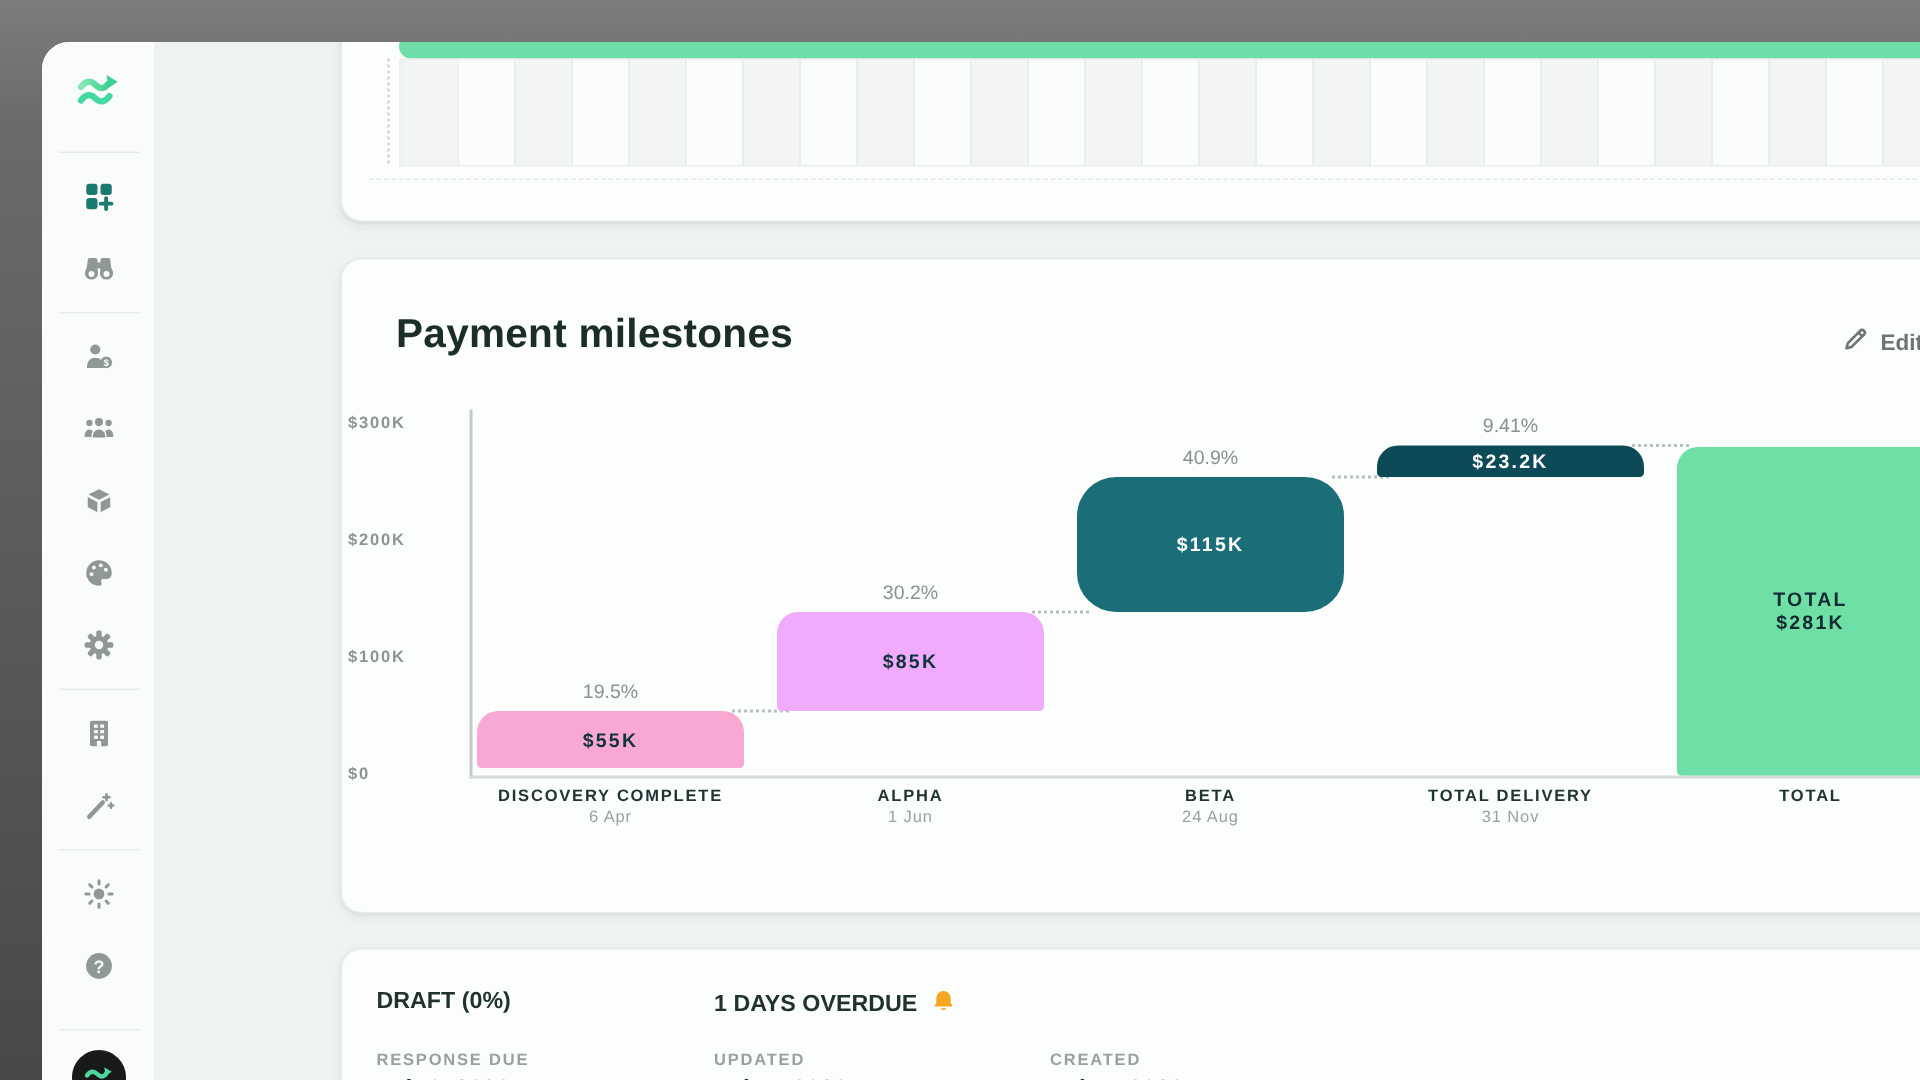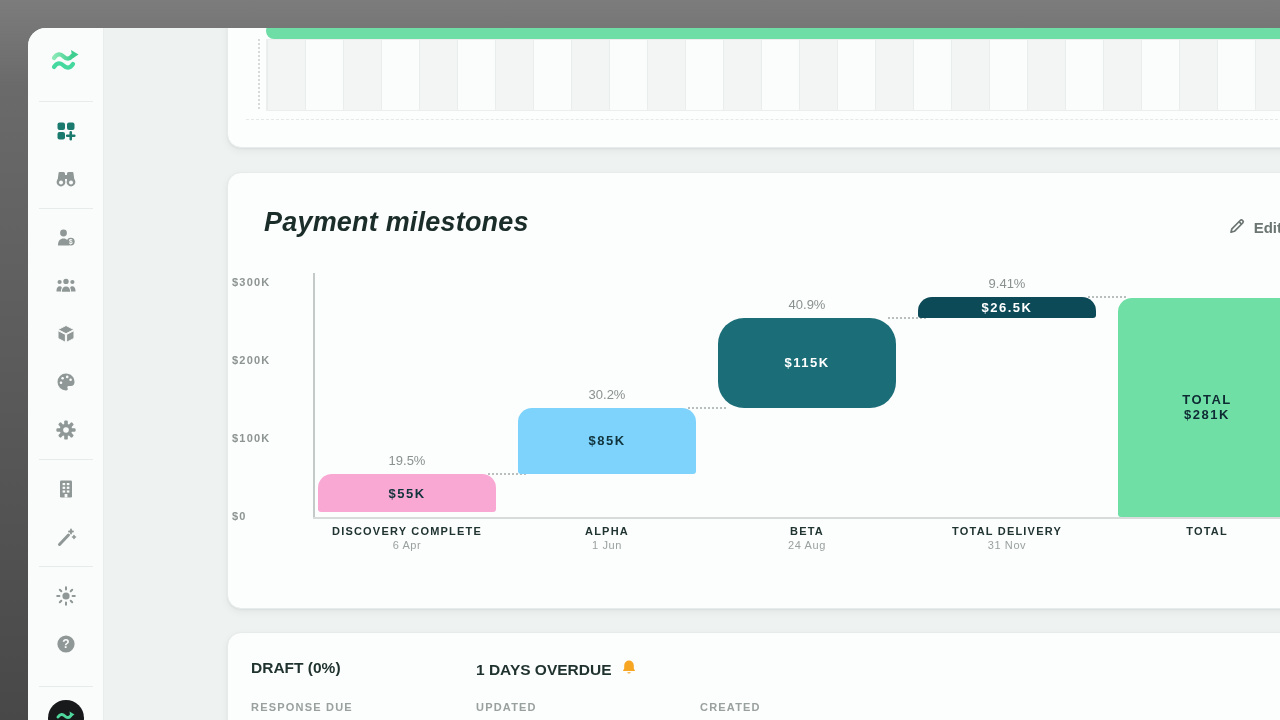--- a/index.html
+++ b/index.html
@@ -24,21 +24,21 @@
   .timeline-card{left:124px;top:-22px;width:1108px;height:140px;}
   .tl-bar{position:absolute;left:38px;top:16px;width:1028px;height:16px;background:#6edda6;border-radius:12px;}
   .tl-grid{position:absolute;left:38px;top:32px;width:1036px;height:70px;border:1px solid #eceeed;
     background:
       repeating-linear-gradient(90deg,#e9edec 0 1px,rgba(0,0,0,0) 1px 38px),
       repeating-linear-gradient(90deg,#f2f5f4 0 38px,#fbfcfc 38px 76px);}
   .tl-today{position:absolute;left:30px;top:32px;height:70px;border-left:2px dotted #d6dbd9;}
   .tl-dash{position:absolute;left:18px;right:18px;top:112px;border-top:1px dashed #e4e9e7;}
   
   .pm-card{left:124px;top:144px;width:1108px;height:435px;}
-  .pm-title{position:absolute;left:36px;top:34px;font-size:27px;font-weight:700;color:#1b2d29;letter-spacing:.2px;font-style:italic;}
+  .pm-title{position:absolute;left:36px;top:34px;font-size:27px;font-weight:700;color:#1b2d29;letter-spacing:.2px;}
   .edit-btn{position:absolute;right:54px;top:44px;display:flex;align-items:center;gap:8px;cursor:pointer;
     color:#6b7572;font-size:15px;font-weight:700;}
   
   .chart{position:absolute;left:0;top:0;right:0;bottom:0;}
   .y-axis-line{position:absolute;left:85px;top:100px;width:2px;height:246px;background:#c3cac7;}
   .x-axis-line{position:absolute;left:85px;top:344px;width:987px;height:2px;background:#d7dcda;}
   .ytick{position:absolute;width:72px;left:4px;text-align:left;font-size:11px;font-weight:700;
     letter-spacing:1.2px;color:#8d9592;}
   .wbar{position:absolute;display:flex;align-items:center;justify-content:center;
     border-radius:14px 14px 3px 3px;}
@@ -255,36 +255,36 @@
           <div class="ytick" style="top: 181px;">$200K</div>
           <div class="ytick" style="top: 259px;">$100K</div>
           <div class="ytick" style="top: 337px;">$0</div>
           <div class="wbar" style="left: 90px; top: 301.1px; width: 178px; height: 38px; background: #f9a8d4; color: rgb(17, 51, 59);">
             <div class="blabel">$55K</div>
           </div>
           <div class="pct" style="left: 90px; width: 178px; top: 280.1px;">19.5%</div>
           <div class="conn" style="left: 260px; width: 38px; top: 300.1px;"></div>
           <div class="xname" style="left: 90px; width: 178px; top: 352px;">DISCOVERY COMPLETE</div>
           <div class="xdate" style="left: 90px; width: 178px; top: 366px;">6 Apr</div>
-          <div class="wbar" style="left: 290px; top: 234.8px; width: 178px; height: 66.3px; background: #7dd3fc; color: rgb(17, 51, 59);">
+          <div class="wbar" style="left: 290px; top: 234.8px; width: 178px; height: 66.3px; background: #f0abfc; color: rgb(17, 51, 59);">
             <div class="blabel">$85K</div>
           </div>
           <div class="pct" style="left: 290px; width: 178px; top: 213.8px;">30.2%</div>
           <div class="conn" style="left: 460px; width: 38px; top: 233.8px;"></div>
           <div class="xname" style="left: 290px; width: 178px; top: 352px;">ALPHA</div>
           <div class="xdate" style="left: 290px; width: 178px; top: 366px;">1 Jun</div>
           <div class="wbar" style="left: 490px; top: 145.1px; width: 178px; height: 89.7px; background: rgb(27, 110, 120); color: rgb(255, 255, 255); border-radius: 26px;">
             <div class="blabel">$115K</div>
           </div>
           <div class="pct" style="left: 490px; width: 178px; top: 124.1px;">40.9%</div>
           <div class="conn" style="left: 660px; width: 38px; top: 144.1px;"></div>
           <div class="xname" style="left: 490px; width: 178px; top: 352px;">BETA</div>
           <div class="xdate" style="left: 490px; width: 178px; top: 366px;">24 Aug</div>
           <div class="wbar" style="left: 690px; top: 124.43px; width: 178px; height: 20.67px; background: rgb(12, 74, 88); color: rgb(255, 255, 255);">
-            <div class="blabel">$26.5K</div>
+            <div class="blabel">$23.2K</div>
           </div>
           <div class="pct" style="left: 690px; width: 178px; top: 103.43px;">9.41%</div>
           <div class="conn" style="left: 860px; width: 38px; top: 123.43px;"></div>
           <div class="xname" style="left: 690px; width: 178px; top: 352px;">TOTAL DELIVERY</div>
           <div class="xdate" style="left: 690px; width: 178px; top: 366px;">31 Nov</div>
           <div class="wbar" style="left: 890px; top: 124.82px; width: 178px; height: 219.18px; background: rgb(111, 223, 166); color: rgb(14, 42, 51);">
             <div class="blabel">TOTAL
 $281K</div>
           </div>
           <div class="xname" style="left: 890px; width: 178px; top: 352px;">TOTAL</div>

